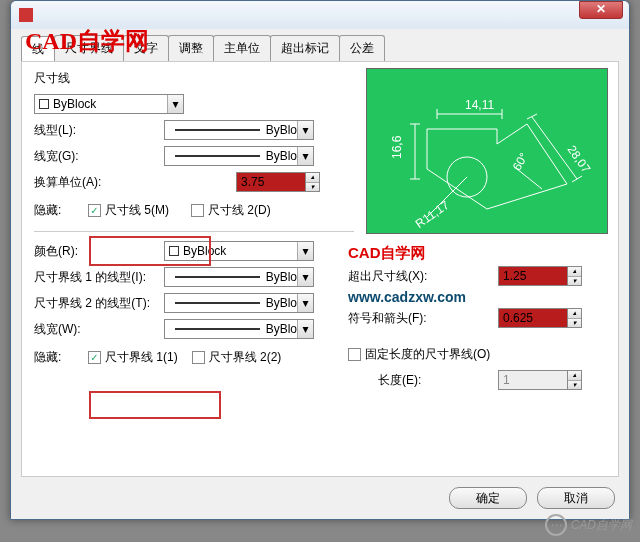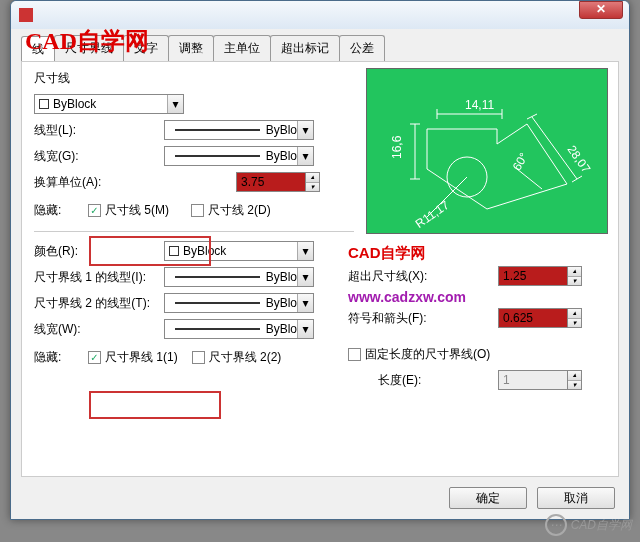--- a/index.html
+++ b/index.html
@@ -26,23 +26,23 @@
   .spin{width:14px;height:20px;display:flex;flex-direction:column;border:1px solid #888;border-left:none}
   .spin i{flex:1;background:linear-gradient(#f8f8f8,#ddd);border-bottom:1px solid #aaa;font-size:7px;text-align:center;line-height:8px}
   .spin i:last-child{border:none}
   .chk{width:13px;height:13px;border:1px solid #888;background:#fff;display:inline-flex;align-items:center;justify-content:center;margin-right:4px;font-size:10px;color:#2a6}
   .preview{position:absolute;right:10px;top:6px;width:242px;height:166px;background:#22c55e;border:1px solid #666}
   .box{position:absolute;border:2px solid #c33;pointer-events:none}
   .boxA{left:67px;top:174px;width:122px;height:30px}
   .boxB{left:67px;top:329px;width:132px;height:28px}
   .rightcol{position:absolute;right:10px;top:182px;width:260px}
   .wm2{color:#d00;font-weight:bold;font-size:15px}
-  .wm3{color:#a21caf;font-weight:bold;font-size:14px}
+  .wm3{color:#0c4a6e;font-weight:bold;font-size:14px}
   .btns{position:absolute;right:14px;bottom:10px;display:flex;gap:10px;align-items:center}
-  .btn{width:78px;height:22px;border:1px solid #888;background:linear-gradient(#fafafa,#e0e0e0);text-align:center;line-height:20px;border-radius:2px}
+  .btn{width:78px;height:22px;border:1px solid #888;background:linear-gradient(#fafafa,#e0e0e0);text-align:center;line-height:20px;border-radius:10px}
   .wm-footer{position:absolute;right:8px;bottom:6px;color:#999;font-style:italic;display:flex;align-items:center;gap:4px;font-size:13px}
   .wm-footer .wxicon{width:22px;height:22px;border:2px solid #aaa;border-radius:50%;display:flex;align-items:center;justify-content:center}
 </style>
 </head>
 <body>
 
 <div class="win">
   <div class="titlebar">
     <div class="icon"></div>
     <div class="closebtn">✕</div>

